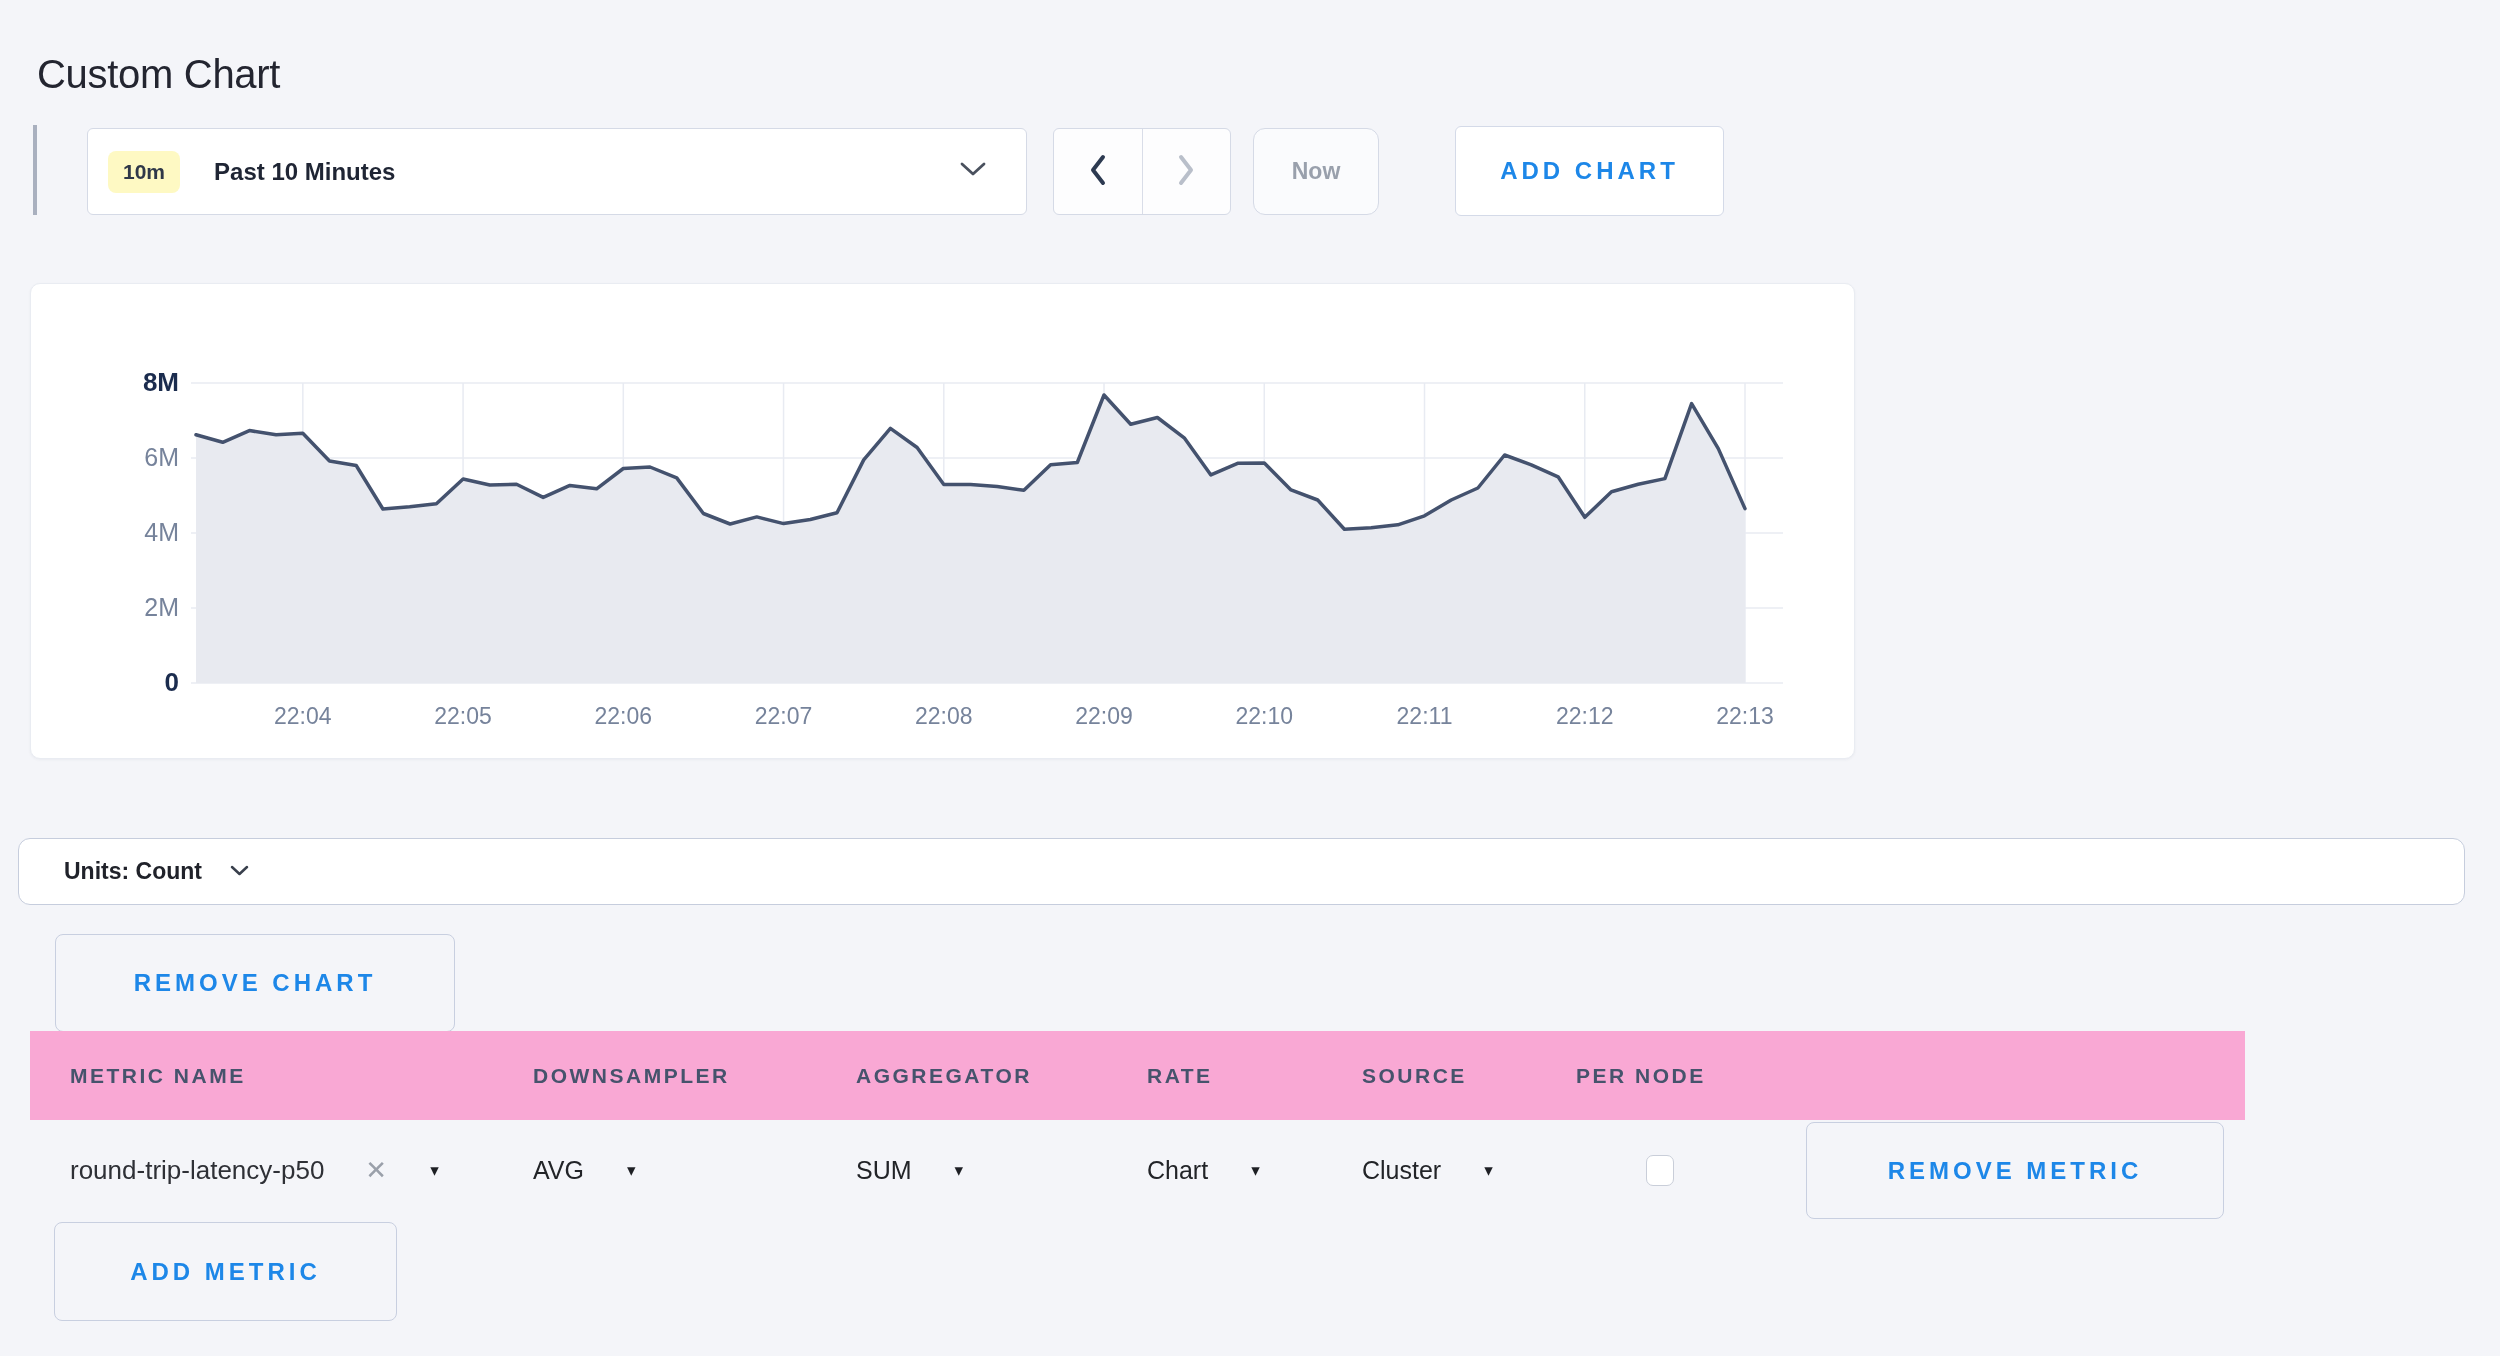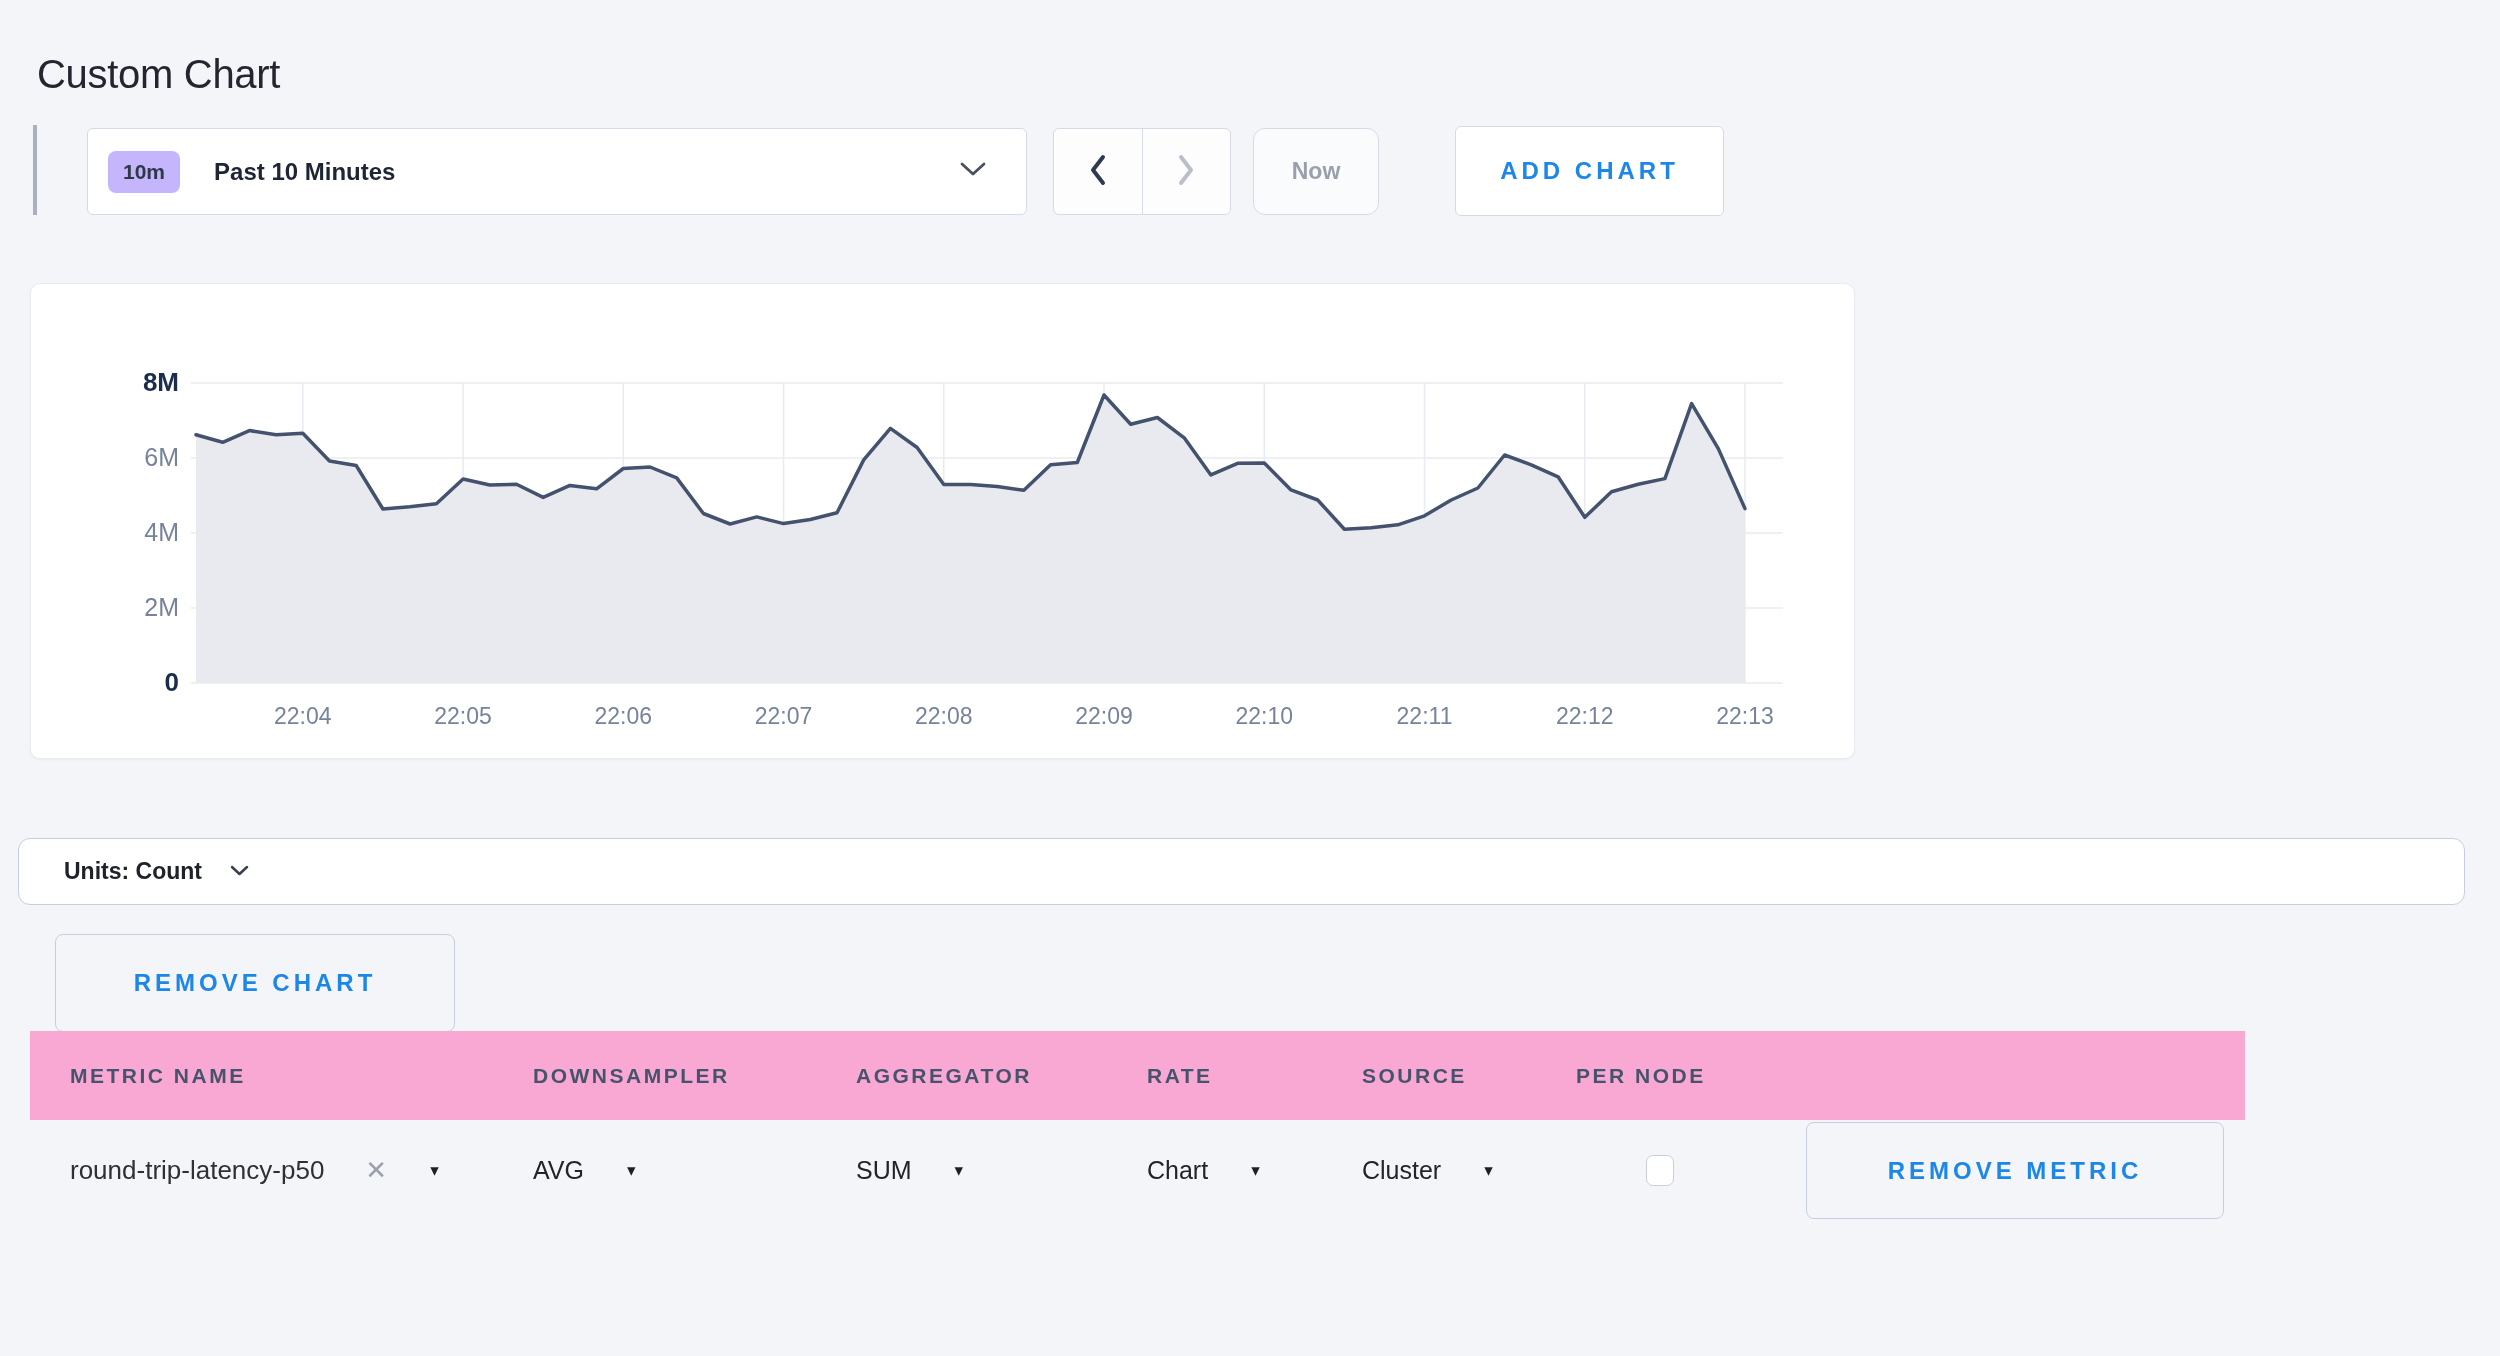--- a/index.html
+++ b/index.html
@@ -17,21 +17,21 @@
   }
 
   
   .left-tick{position:absolute;left:33px;top:125px;width:4px;height:90px;background:#a9b0bf;}
   .time-select{
     position:absolute;left:87px;top:128px;width:940px;height:87px;box-sizing:border-box;
     background:#fff;border:1.5px solid #d5dae6;border-radius:6px;
     display:flex;align-items:center;padding:0 40px 0 20px;cursor:pointer;
   }
   .time-badge{
-    background:#c4b5fd;border-radius:8px;padding:9px 15px;
+    background:#fef9c3;border-radius:8px;padding:9px 15px;
     font-size:21px;font-weight:700;color:#2f3848;margin-right:34px;
   }
   .time-label{font-size:24px;font-weight:700;color:#1f2534;}
   .time-select .chev{margin-left:auto;}
 
   .nav-group{
     position:absolute;left:1053px;top:128px;width:178px;height:87px;box-sizing:border-box;
     background:#fdfdfe;border:1.5px solid #d5dae6;border-radius:6px;display:flex;
   }
   .nav-btn{flex:1;display:flex;align-items:center;justify-content:center;cursor:pointer;}
@@ -212,14 +212,15 @@
         <span class="caret">▾</span>
       </div>
       <div class="cell">
         <input type="checkbox" class="per-node-box" style="">
       </div>
     </div>
   </div>
 
   <div class="btn-blue remove-metric-btn">REMOVE METRIC</div>
 
+  <div class="btn-blue add-metric-btn">ADD METRIC</div>
 
 </div>
 
 </body></html>

